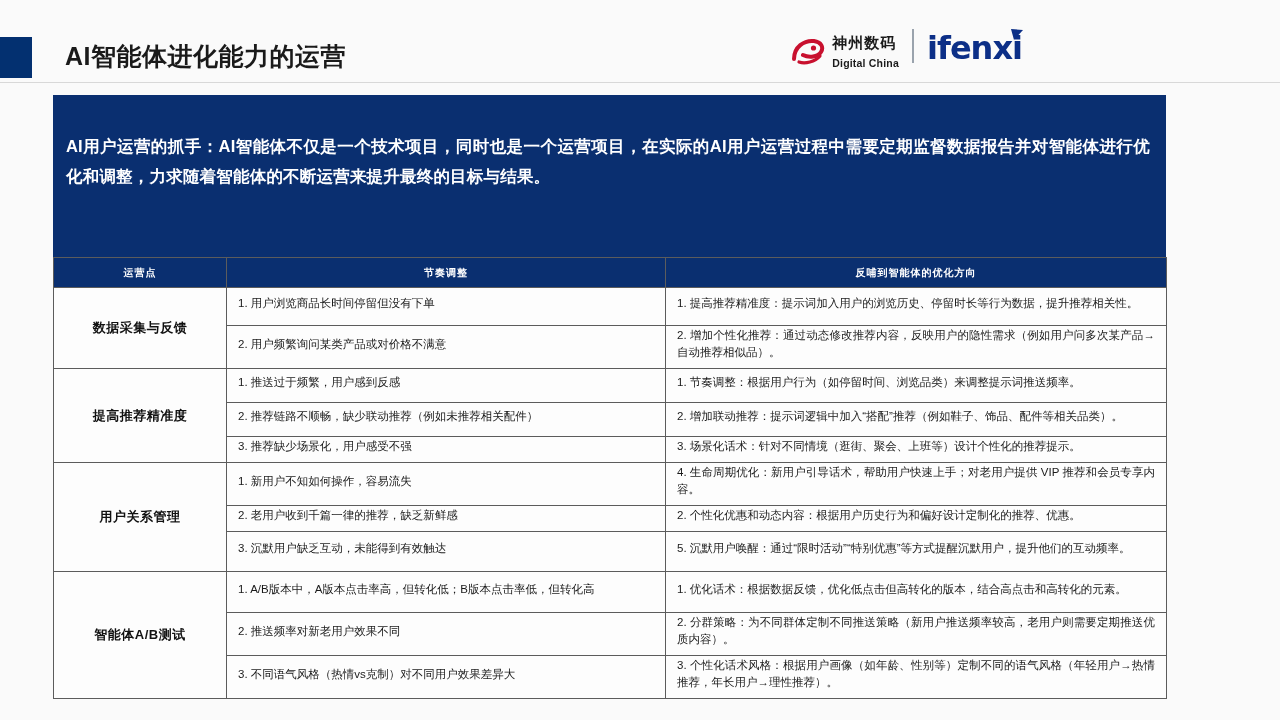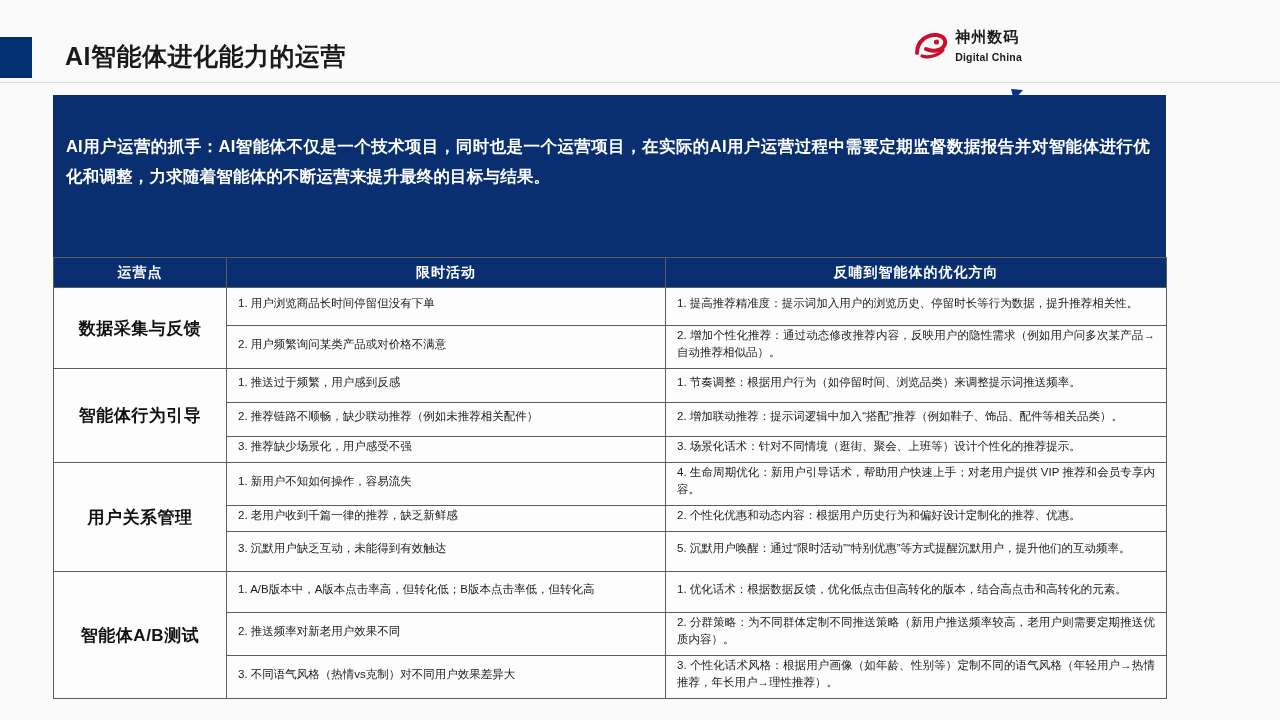--- a/index.html
+++ b/index.html
@@ -16,21 +16,21 @@
   #header { position:absolute; left:0; top:0; width:1044px; height:83px; background:#fafafa; }
   #header-accent { position:absolute; left:0; top:37px; width:32px; height:41px; background:#033070; }
   #page-title {
     position:absolute; left:65px; top:36px;
     font-size:25px; font-weight:700; letter-spacing:.5px; color:#1a1a1a;
     line-height:40px; white-space:nowrap;
   }
   #header-rule { position:absolute; left:0; top:82px; width:1280px; height:1px; background:#d8d8d8; }
 
   
-  #logo-area { position:absolute; right:22px; top:29px; height:46px; display:flex; gap:13px;flex-direction:column; }
+  #logo-area { position:absolute; right:22px; top:29px; height:46px; display:flex; gap:13px; }
   .dc-logo { display:flex; align-items:center; gap:7px; }
   .dc-mark { width:34px; height:30px; position:relative; }
   .dc-text { line-height:1; }
   .dc-cn { font-size:15px; font-weight:700; color:#1b1b1b; letter-spacing:1px; display:block; }
   .dc-en { font-size:10.5px; font-weight:700; color:#1b1b1b; letter-spacing:.2px; display:block; margin-top:8px; }
   .logo-divider { width:2px; height:34px; background:#9aa3ad; }
   .ifenxi { position:relative; }
   .ifenxi-text { font-size:32px; font-weight:700; color:#0c2f87; letter-spacing:-1px; font-family:"DejaVu Sans",sans-serif; }
 
   
@@ -42,30 +42,30 @@
     position:absolute; left:13px; right:16px; top:36px;
     color:#ffffff; font-size:16.5px; font-weight:700; line-height:30px;
     letter-spacing:.2px; text-align:justify;
   }
 
   
   #table-wrap { position:absolute; left:53px; top:257px; width:1113px; }
   table#main-table { border-collapse:collapse; width:1113px; table-layout:fixed; background:#fdfdfd; }
   table#main-table th, table#main-table td { border:1px solid #5c5c5c; }
   thead th {
-    background:#0a2f70; color:#fff; font-size:14px; font-weight:700;
+    background:#0a2f70; color:#fff; font-size:10px; font-weight:700;
     height:30px; text-align:center; letter-spacing:1px; border-color:#0a2f70;
   }
   thead th.th-sep { border-left:1px solid #5d7db5; }
   col.c1 { width:173px; }
   col.c2 { width:439px; }
   col.c3 { width:501px; }
 
   td.group-cell {
-    text-align:center; font-size:17px; font-weight:700; color:#111;
+    text-align:center; font-size:13px; font-weight:700; color:#111;
     background:#fdfdfd; padding:4px 6px; letter-spacing:.5px;
   }
   td.cell {
     font-size:11.5px; color:#1a1a1a; line-height:17px;
     padding:1px 9px 7px 11px; vertical-align:middle; background:#fdfdfd;
     text-align:justify;
   }
   td.cell-right { padding-right:11px; }
   tr.r-h38 td { height:38px; }
   tr.r-h39 td { height:39px; }
@@ -116,36 +116,36 @@
 <div id="table-wrap">
   <table id="main-table">
     <colgroup>
         <col class="c1">
         <col class="c2">
         <col class="c3">
       </colgroup>
     <thead>
       <tr>
         <th>运营点</th>
-        <th class="th-sep">限时活动</th>
+        <th class="th-sep">节奏调整</th>
         <th class="th-sep">反哺到智能体的优化方向</th>
       </tr>
     </thead>
     <tbody id="table-body">
         <tr class="r-h38">
           <td class="group-cell" rowspan="2">数据采集与反馈</td>
           <td class="cell">1. 用户浏览商品长时间停留但没有下单</td>
           <td class="cell cell-right">1. 提高推荐精准度：提示词加入用户的浏览历史、停留时长等行为数据，提升推荐相关性。</td>
         </tr>
         <tr class="r-h39">
           <td class="cell">2. 用户频繁询问某类产品或对价格不满意</td>
           <td class="cell cell-right">2. 增加个性化推荐：通过动态修改推荐内容，反映用户的隐性需求（例如用户问多次某产品→自动推荐相似品）。</td>
         </tr>
         <tr class="r-h34">
-          <td class="group-cell" rowspan="3">智能体行为引导</td>
+          <td class="group-cell" rowspan="3">提高推荐精准度</td>
           <td class="cell">1. 推送过于频繁，用户感到反感</td>
           <td class="cell cell-right">1. 节奏调整：根据用户行为（如停留时间、浏览品类）来调整提示词推送频率。</td>
         </tr>
         <tr class="r-h34">
           <td class="cell">2. 推荐链路不顺畅，缺少联动推荐（例如未推荐相关配件）</td>
           <td class="cell cell-right">2. 增加联动推荐：提示词逻辑中加入“搭配”推荐（例如鞋子、饰品、配件等相关品类）。</td>
         </tr>
         <tr class="r-h33">
           <td class="cell">3. 推荐缺少场景化，用户感受不强</td>
           <td class="cell cell-right">3. 场景化话术：针对不同情境（逛街、聚会、上班等）设计个性化的推荐提示。</td>

